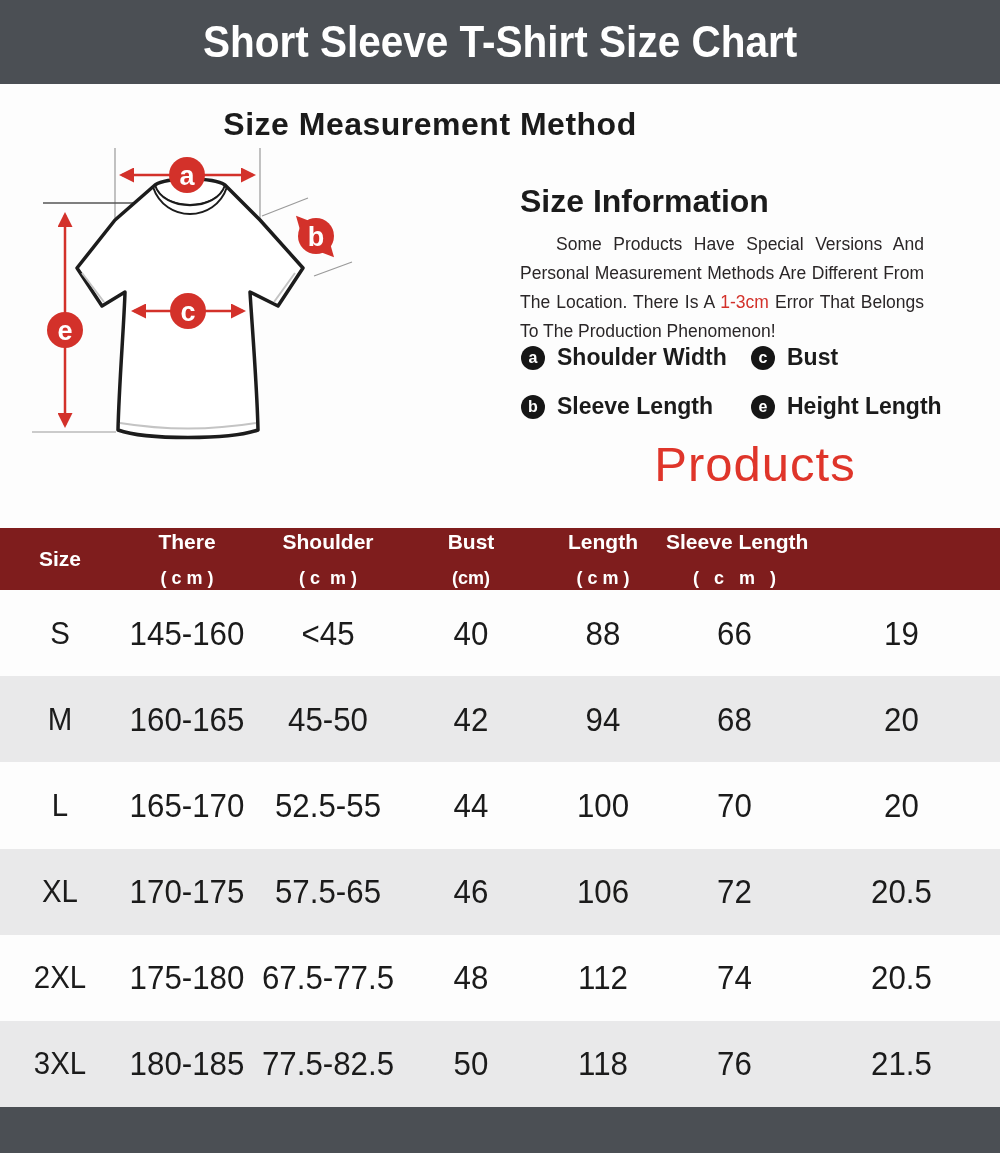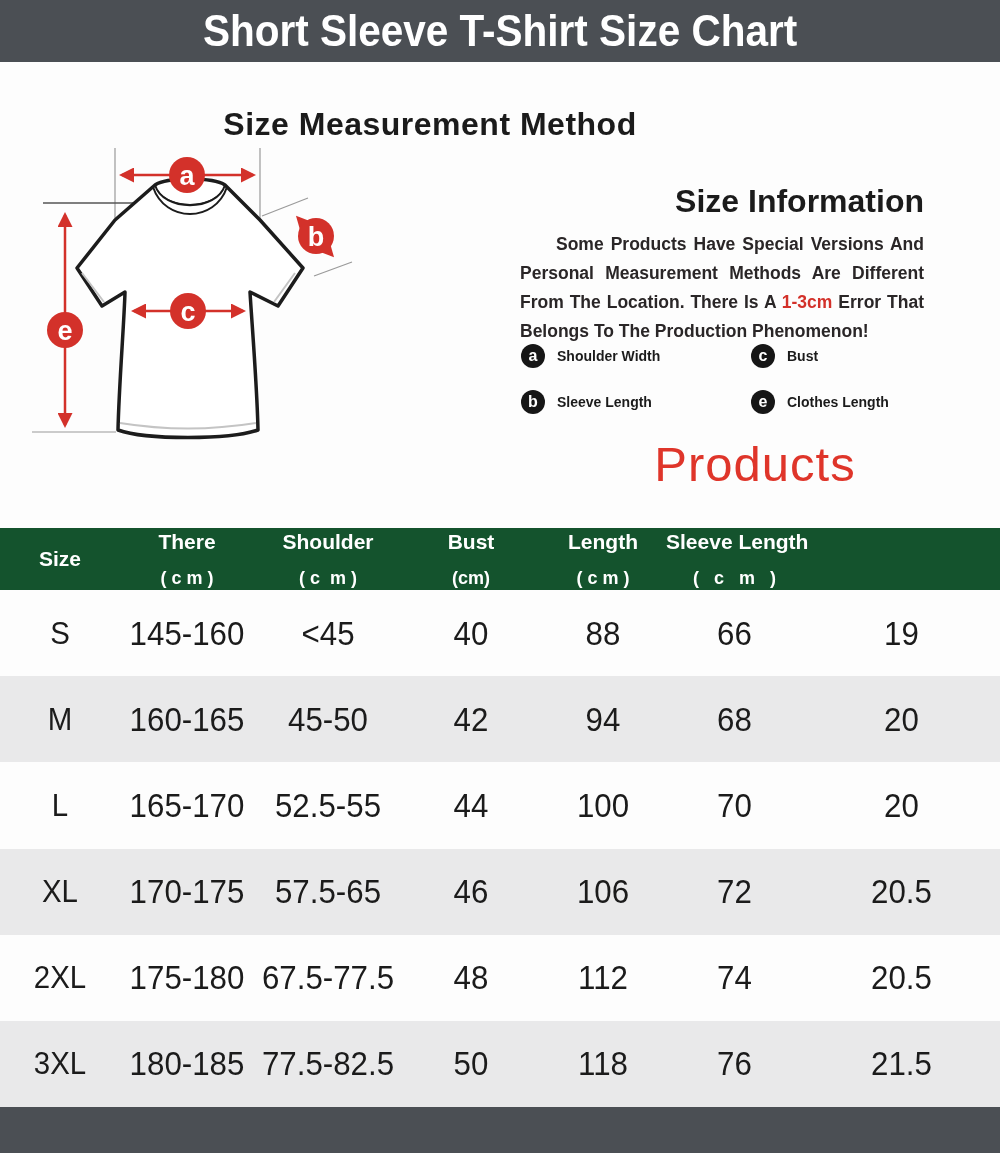--- a/index.html
+++ b/index.html
@@ -2,21 +2,21 @@
 <html><head>
 <meta charset="utf-8">
 <style>
   html,body{margin:0;padding:0;}
   body{
     width:1000px;height:1153px;position:relative;overflow:hidden;
     background:#fdfdfd;font-family:"Liberation Sans",sans-serif;color:#222;
   }
   
   .title-bar{
-    position:absolute;top:0;left:0;width:1000px;height:62px;
+    position:absolute;top:0;left:0;width:1000px;height:84px;
     background:#4b4f54;display:flex;align-items:center;justify-content:center;
   }
   .title-bar .t{
     color:#fff;font-size:45px;font-weight:bold;letter-spacing:0px;
     transform:scaleX(0.9);white-space:nowrap;
   }
   .section-heading{
     position:absolute;top:106px;left:0;width:860px;text-align:center;
     font-size:32px;font-weight:bold;color:#1b1b1b;letter-spacing:0.5px;
   }
@@ -26,47 +26,47 @@
   .guide-dark{stroke:#555;stroke-width:1.4;fill:none;}
   .shirt{fill:#ffffff;stroke:#1c1c1c;stroke-width:3.5;stroke-linejoin:round;}
   .collar{fill:none;stroke:#1c1c1c;stroke-width:2;}
   .collar-thin{fill:none;stroke:#1c1c1c;stroke-width:1.2;}
   .seam{fill:none;stroke:#c4c4c4;stroke-width:2;}
   .red-line{stroke:#d3312a;stroke-width:2.5;fill:none;}
   .red-circle{fill:#d3312a;}
   .mletter{fill:#fff;font-family:"Liberation Sans",sans-serif;font-size:27px;font-weight:bold;text-anchor:middle;}
   
   .size-info{position:absolute;left:520px;top:183px;width:404px;}
-  .size-info .h{ text-align:right;font-size:32px;font-weight:bold;color:#1b1b1b;margin:0 0 10px 0;}
+  .size-info .h{ text-align:left;font-size:32px;font-weight:bold;color:#1b1b1b;margin:0 0 10px 0;}
   .size-info .p{
-    text-align:justify;text-indent:36px;font-size:17.5px;font-weight:bold;
+    text-align:justify;text-indent:36px;font-size:17.5px;font-weight:normal;
     line-height:29px;color:#2a2627;margin:0;
   }
   .hl{color:#d3312a;}
   
   .legend{
     position:absolute;left:521px;top:344px;width:420px;
     display:grid;grid-template-columns:230px auto;row-gap:22px;
   }
   .legend-item{display:flex;align-items:center;}
   .badge{
     width:24px;height:24px;border-radius:50%;background:#161616;color:#fff;
     font-size:16px;font-weight:bold;display:flex;align-items:center;justify-content:center;
     margin-right:12px;flex:0 0 auto;
   }
-  .legend-label{font-size:14px;font-weight:bold;color:#1b1b1b;white-space:nowrap;}
+  .legend-label{font-size:23px;font-weight:bold;color:#1b1b1b;white-space:nowrap;}
   
   .material{
     position:absolute;left:600px;top:436px;width:310px;text-align:center;
     font-size:49px;color:#df352a;letter-spacing:1px;
   }
   
   .size-table{position:absolute;left:0;top:528px;width:1000px;}
   .grid-cols{display:grid;grid-template-columns:12% 13.4% 14.8% 13.8% 12.6% 13.7% 19.7%;}
-  .thead{height:62px;background:#14532d;align-items:center;}
+  .thead{height:62px;background:#7f1d1d;align-items:center;}
   .th{text-align:center;color:#fff;}
   .th .lbl{font-size:21px;font-weight:bold;white-space:pre;}
   .th .unit{font-size:18px;font-weight:bold;white-space:pre;margin-top:14px;}
   .tbody{height:517px;display:flex;flex-direction:column;}
   .tr{flex:1;align-items:center;}
   .tr:nth-child(even){background:#e9e9ea;}
   .td{
     text-align:center;font-size:34px;color:#1b1b1b;
     transform:scaleX(0.92);white-space:nowrap;
   }
@@ -144,21 +144,21 @@
   <div class="legend-item">
     <span class="badge">c</span>
     <span class="legend-label">Bust</span>
   </div>
   <div class="legend-item">
     <span class="badge">b</span>
     <span class="legend-label">Sleeve Length</span>
   </div>
   <div class="legend-item">
     <span class="badge">e</span>
-    <span class="legend-label">Clothes Length</span>
+    <span class="legend-label">Height Length</span>
   </div>
 </div>
 
 <div class="material">Products</div>
 
 <div class="size-table">
   <div class="thead grid-cols">
     <div class="th">
       <div class="lbl">Size</div>
     </div>

